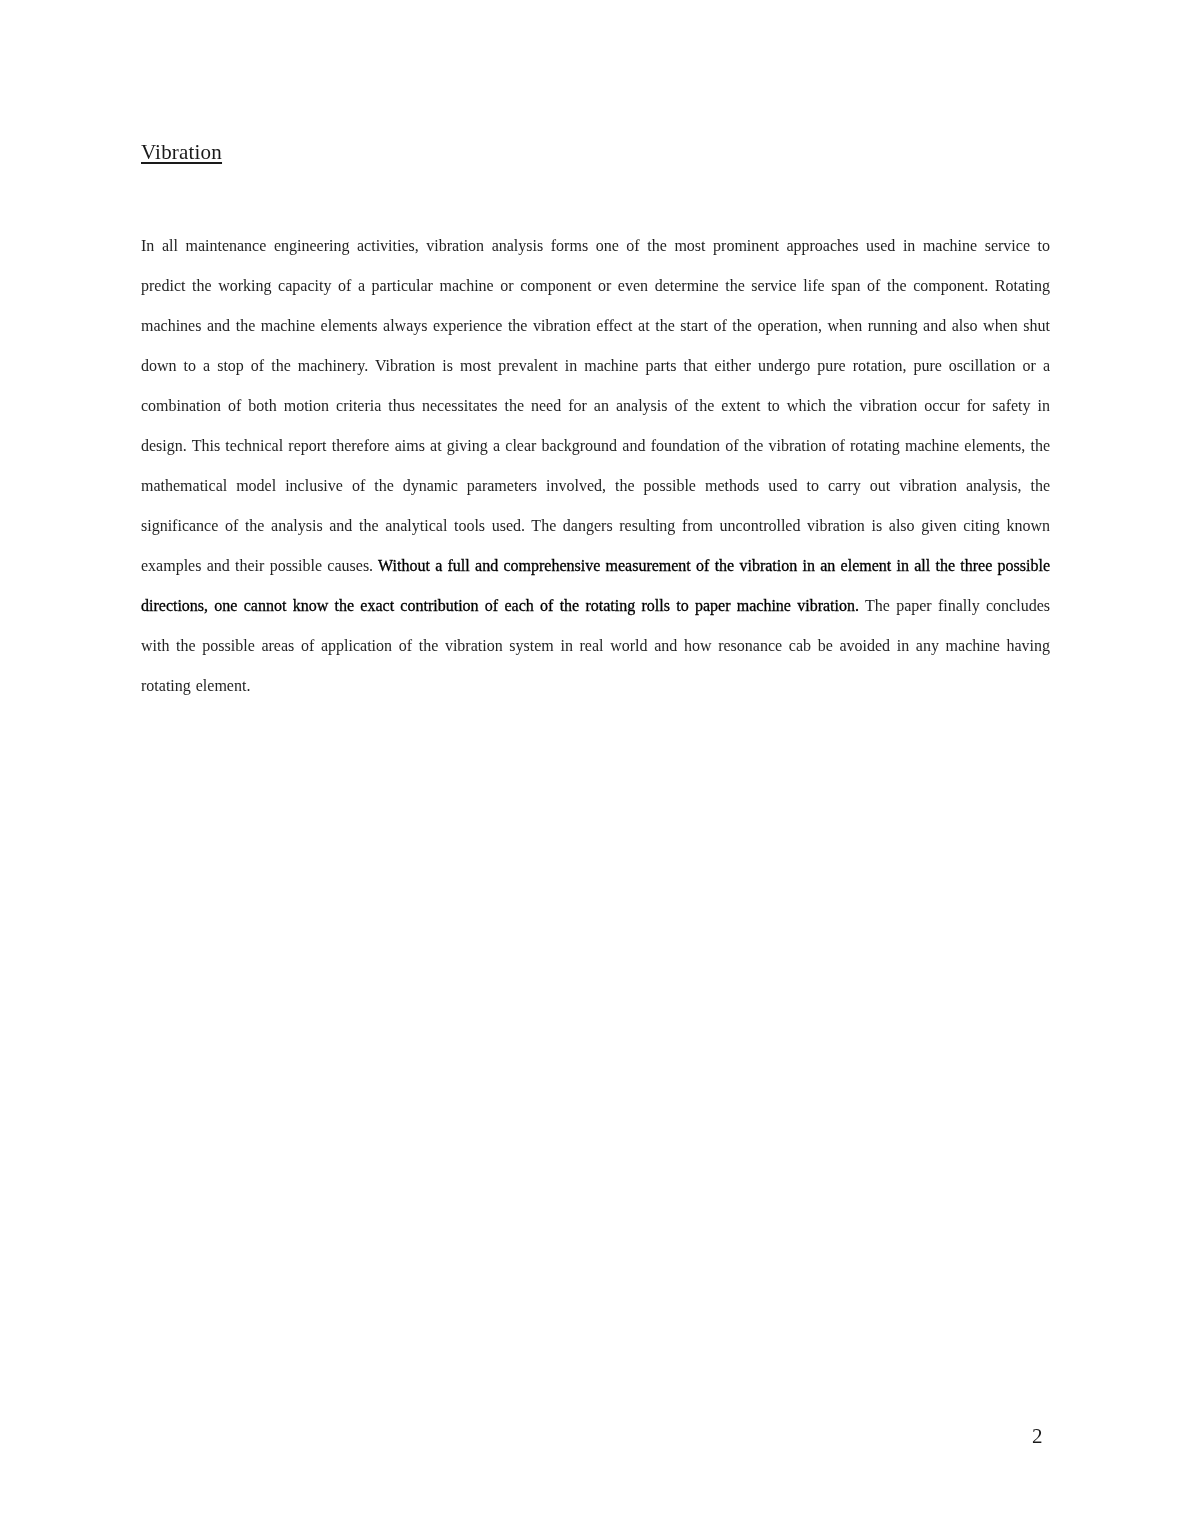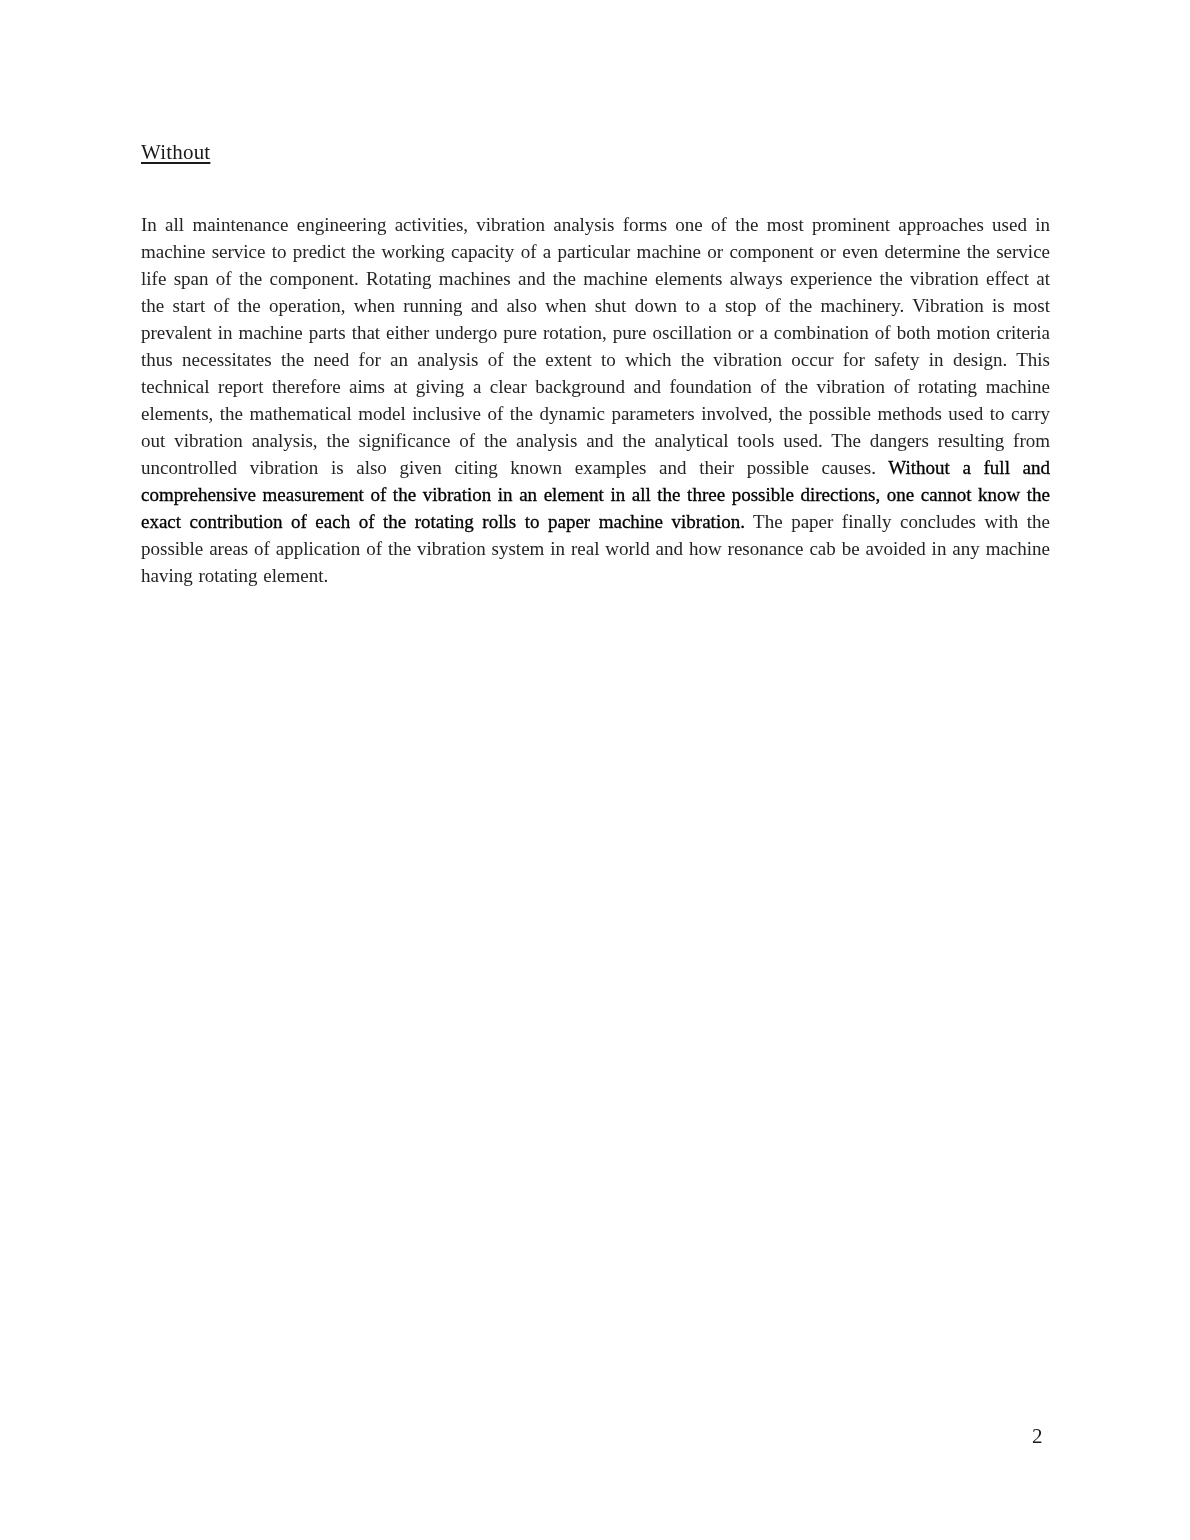--- a/index.html
+++ b/index.html
@@ -27,24 +27,24 @@
     font-size: 21px;
     font-weight: normal;
     text-decoration: underline;
     text-underline-offset: 3px;
     color: #1a1a1a;
     letter-spacing: 0.2px;
   }
   .doc-paragraph {
     position: absolute;
     left: 141px;
-    top: 211px;
+    top: 226px;
     width: 909px;
-    font-size: 19px;
-    line-height: 27px;
+    font-size: 16px;
+    line-height: 40px;
     text-align: justify;
     color: #242424;
     word-spacing: 1px;
   }
   .doc-paragraph .emphasis {
     color: #000000;
     -webkit-text-stroke: 0.3px #000000;
   }
   .page-number {
     position: absolute;
@@ -52,19 +52,19 @@
     top: 1424px;
     font-size: 21px;
     color: #1a1a1a;
   }
 </style>
 </head>
 <body>
 
 <div class="doc-page">
 
-  <h1 class="doc-heading">Without</h1>
+  <h1 class="doc-heading">Vibration</h1>
 
   <p class="doc-paragraph"><span>In all maintenance engineering activities, vibration analysis forms one of the most prominent approaches used in machine service to predict the working capacity of a particular machine or component or even determine the service life span of the component. Rotating machines and the machine elements always experience the vibration effect at the start of the operation, when running and also when shut down to a stop of the machinery. Vibration is most prevalent in machine parts that either undergo pure rotation, pure oscillation or a combination of both motion criteria thus necessitates the need for an analysis of the extent to which the vibration occur for safety in design. This technical report therefore aims at giving a clear background and foundation of the vibration of rotating machine elements, the mathematical model inclusive of the dynamic parameters involved, the possible methods used to carry out vibration analysis, the significance of the analysis and the analytical tools used. The dangers resulting from uncontrolled vibration is also given citing known examples and their possible causes. </span><span class="emphasis">Without a full and comprehensive measurement of the vibration in an element in all the three possible directions, one cannot know the exact contribution of each of the rotating rolls to paper machine vibration. </span><span> The paper finally concludes with the possible areas of application of the vibration system in real world and how resonance cab be avoided in any machine having rotating element.</span></p>
 
   <div class="page-number">2</div>
 
 </div>
 
 </body></html>

